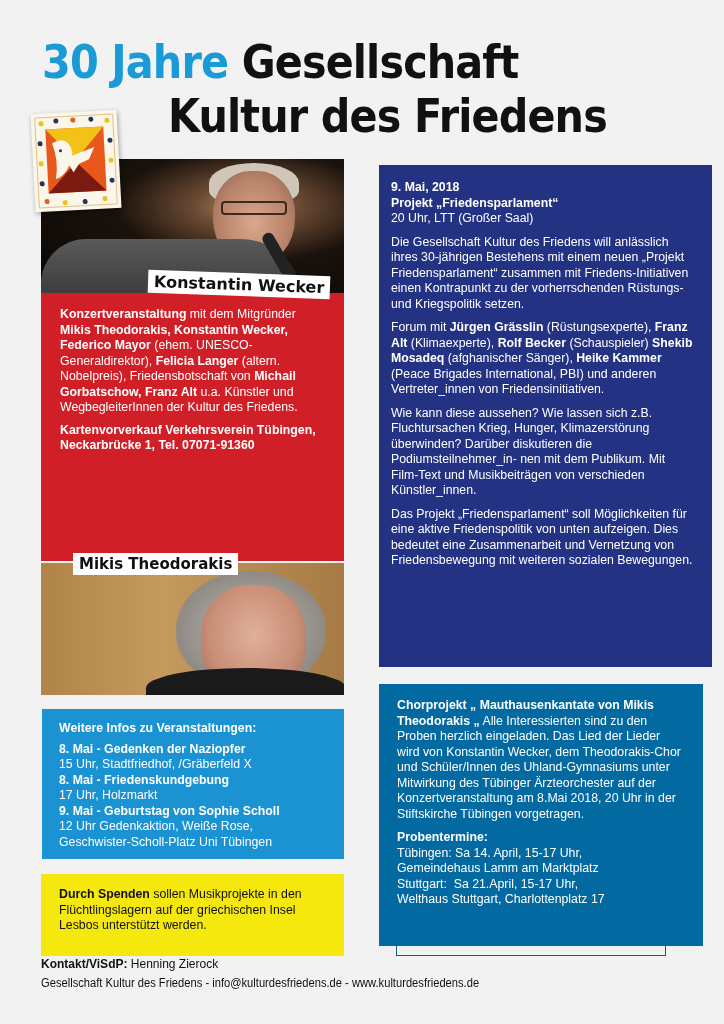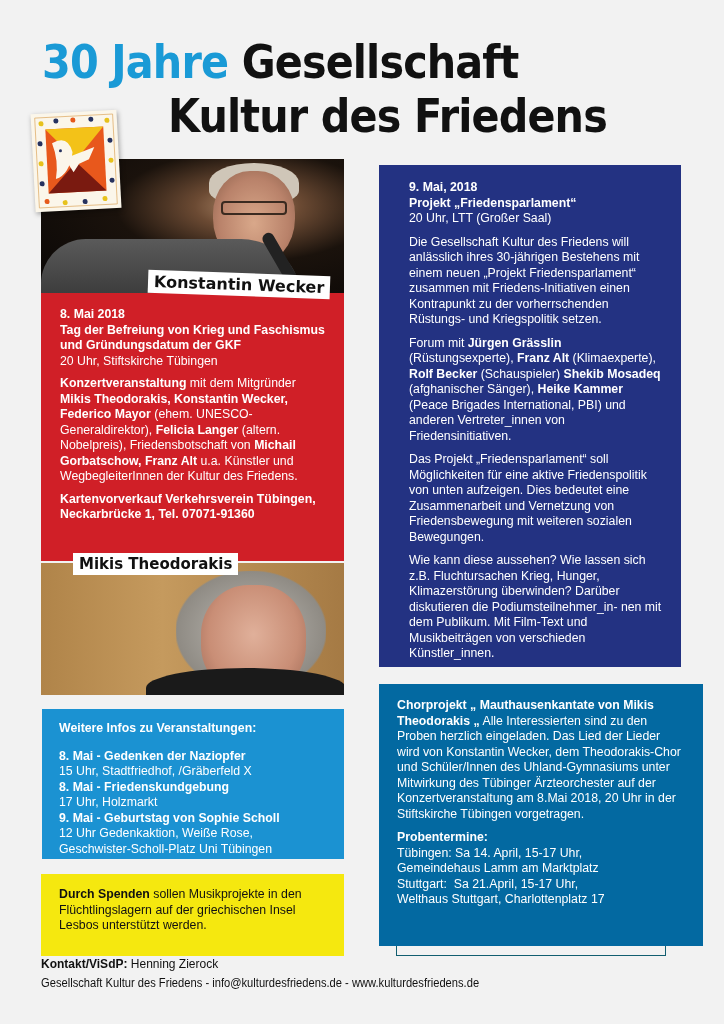--- a/index.html
+++ b/index.html
@@ -83,29 +83,29 @@
   }
   .photo2 .coat {
     position: absolute; left: 105px; top: 105px; width: 200px; height: 40px;
     background: #1a1a1a; border-radius: 50% 50% 0 0;
   }
   .bluebox {
     position: absolute; left: 42px; top: 709px; width: 302px; height: 150px;
     background: #1b92d2; color: #fff; box-sizing: border-box; padding: 12px 17px;
     font-size: 12.3px; line-height: 15.5px;
   }
-  .bluebox .h { font-weight: bold; margin-bottom: 12px; }
+  .bluebox .h { font-weight: bold; margin-bottom: 5px; }
   .yellowbox {
     position: absolute; left: 41px; top: 874px; width: 303px; height: 82px;
     background: #f5e80f; color: #111; box-sizing: border-box; padding: 13px 18px;
     font-size: 12.3px; line-height: 15.5px;
   }
   .navybox {
-    position: absolute; left: 379px; top: 165px; width: 302px; height: 502px;
-    background: #233282; color: #fff; box-sizing: border-box; padding: 15px 18px 0 30px;
+    position: absolute; left: 379px; top: 165px; width: 333px; height: 502px;
+    background: #233282; color: #fff; box-sizing: border-box; padding: 15px 18px 0 12px;
     font-size: 12.3px; line-height: 15.5px;
   }
   .navybox p { margin: 0 0 8px 0; }
   .tealbox {
     position: absolute; left: 379px; top: 684px; width: 324px; height: 262px;
     background: #0369a1; color: #fff; box-sizing: border-box; padding: 14px 18px;
     font-size: 12.3px; line-height: 15.5px;
   }
   .tealbox p { margin: 0 0 8px 0; }
   .teal-tab {
@@ -157,25 +157,20 @@
 <div class="photo1">
   <div class="hair"></div>
   <div class="head"></div>
   <div class="glasses"></div>
   <div class="shirt"></div>
   <div class="mic"></div>
 </div>
 <div class="namecard nc1">Konstantin Wecker</div>
 
 <div class="redbox">
-  <p class="b">
-    <span style="display:block">8. Mai 2018</span>
-    <span>Tag der Befreiung von Krieg und Faschismus und Gründungsdatum der GKF</span><br>
-    <span style="font-weight:normal">20 Uhr, Stiftskirche Tübingen</span>
-  </p>
   <p>
     <span class="b">Konzertveranstaltung</span><span> mit dem Mitgründer </span><span class="b">Mikis Theodorakis, Konstantin Wecker, Federico Mayor</span><span> (ehem. UNESCO-Generaldirektor), </span><span class="b">Felicia Langer</span><span> (altern. Nobelpreis), Friedensbotschaft von </span><span class="b">Michail Gorbatschow, Franz Alt</span><span> u.a. Künstler und WegbegleiterInnen der Kultur des Friedens.</span>
   </p>
   <p class="b">Kartenvorverkauf Verkehrsverein Tübingen, Neckarbrücke 1, Tel. 07071-91360</p>
 </div>
 
 <div class="photo2">
   <div class="hair"></div>
   <div class="face"></div>
   <div class="coat"></div>
@@ -199,22 +194,22 @@
 <div class="navybox">
   <p>
     <span class="b" style="display:block">9. Mai, 2018</span>
     <span class="b" style="display:block">Projekt „Friedensparlament“</span>
     <span>20 Uhr, LTT (Großer Saal)</span>
   </p>
   <p>Die Gesellschaft Kultur des Friedens will anlässlich ihres 30-jährigen Bestehens mit einem neuen „Projekt Friedensparlament“ zusammen mit Friedens-Initiativen einen Kontrapunkt zu der vorherrschenden Rüstungs- und Kriegspolitik setzen.</p>
   <p>
     <span>Forum mit </span><span class="b">Jürgen Grässlin</span><span> (Rüstungsexperte), </span><span class="b">Franz Alt</span><span> (Klimaexperte), </span><span class="b">Rolf Becker</span><span> (Schauspieler) </span><span class="b">Shekib Mosadeq</span><span> (afghanischer Sänger), </span><span class="b">Heike Kammer</span><span> (Peace Brigades International, PBI) und anderen Vertreter_innen von Friedensinitiativen.</span>
   </p>
+  <p>Wie kann diese aussehen? Wie lassen sich z.B. Fluchtursachen Krieg, Hunger, Klimazerstörung überwinden? Darüber diskutieren die Podiumsteilnehmer_in- nen mit dem Publikum. Mit Film-Text und Musikbeiträgen von verschieden Künstler_innen.</p>
   <p>Das Projekt „Friedensparlament“ soll Möglichkeiten für eine aktive Friedenspolitik von unten aufzeigen. Dies bedeutet eine Zusammenarbeit und Vernetzung von Friedensbewegung mit weiteren sozialen Bewegungen.</p>
-  <p>Wie kann diese aussehen? Wie lassen sich z.B. Fluchtursachen Krieg, Hunger, Klimazerstörung überwinden? Darüber diskutieren die Podiumsteilnehmer_in- nen mit dem Publikum. Mit Film-Text und Musikbeiträgen von verschieden Künstler_innen.</p>
 </div>
 
 <div class="tealbox">
   <p>
     <span class="b">Chorprojekt „ Mauthausenkantate von Mikis Theodorakis „</span><span> Alle  Interessierten sind zu den Proben herzlich eingeladen. Das Lied der Lieder wird von Konstantin Wecker, dem Theodorakis-Chor und Schüler/Innen des Uhland-Gymnasiums unter Mitwirkung des Tübinger Ärzteorchester auf der Konzertveranstaltung am 8.Mai 2018, 20 Uhr in der Stiftskirche Tübingen vorgetragen.</span>
   </p>
   <div class="b">Probentermine:</div>
   <div>Tübingen: Sa 14. April, 15-17 Uhr,</div>
   <div>Gemeindehaus Lamm am Marktplatz</div>
   <div style="white-space:pre">Stuttgart:  Sa 21.April, 15-17 Uhr,</div>

